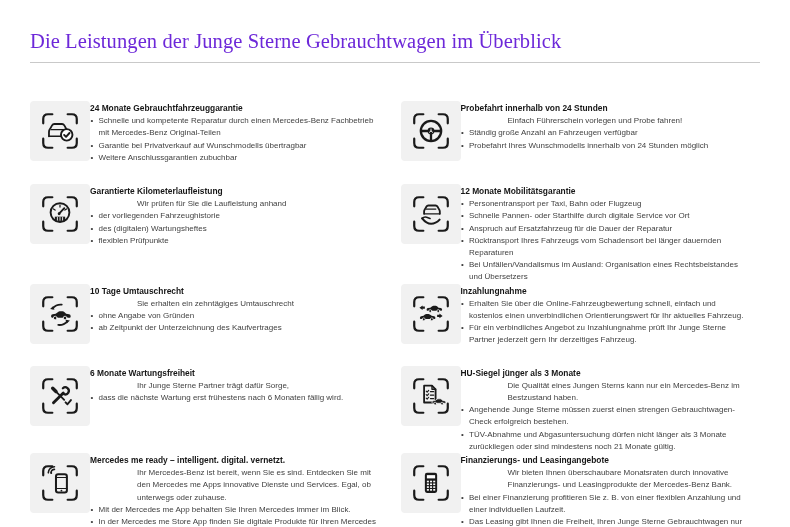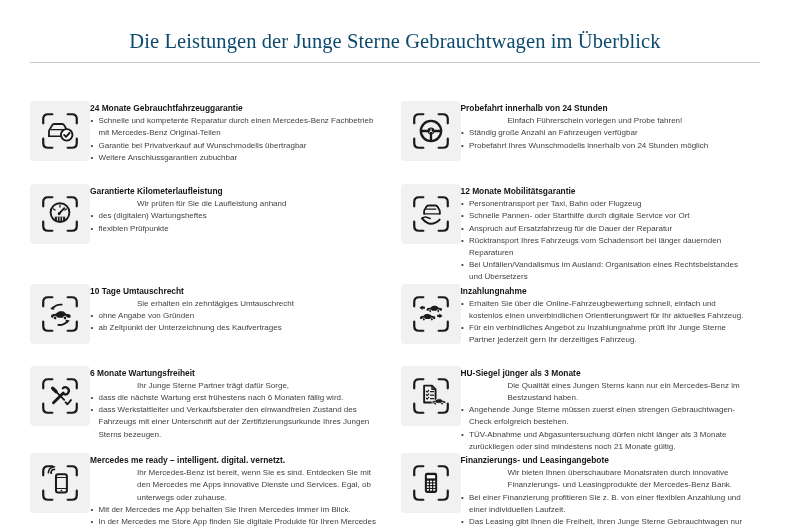--- a/index.html
+++ b/index.html
@@ -9,23 +9,22 @@
     font-family: "Liberation Sans", sans-serif;
     overflow: hidden;
     position: relative;
   }
   .page { width: 790px; height: 527px; }
   .page-title {
     margin: 30px 30px 0 30px;
     font-family: "Liberation Serif", "DejaVu Serif", serif;
     font-weight: 400;
     font-size: 20.5px;
-    color: #0c4a6e;
+    color: #6d28d9;
     letter-spacing: 0.1px;
-    text-align: center;
   }
   .divider {
     border: none;
     border-top: 1px solid #c9c9c9;
     margin: 9px 30px 0 30px;
   }
   .grid {
     display: grid;
     grid-template-columns: 1fr 1fr;
     grid-template-rows: minmax(83px,auto) minmax(74px,auto) minmax(82px,auto) minmax(80px,auto) auto;
@@ -118,20 +117,21 @@
           <path d="M23.3 23.4 l5.2-5.5" stroke-width="2"></path>
           <circle cx="23.1" cy="23.7" r="1.5" fill="#1a1a1a" stroke="none"></circle>
           <rect x="18.6" y="26.8" width="10.8" height="4.4" fill="#1a1a1a" stroke="none"></rect>
           <path d="M21.3 27.6 v2.8 M24 27.6 v2.8 M26.7 27.6 v2.8" stroke="#ffffff" stroke-width="0.9"></path>
         </svg>
       </div>
       <div class="text">
         <div class="heading">Garantierte Kilometerlaufleistung</div>
         <div class="intro">Wir prüfen für Sie die Laufleistung anhand</div>
         <ul class="bullets">
+          <li>der vorliegenden Fahrzeughistorie</li>
           <li>des (digitalen) Wartungsheftes</li>
           <li>flexiblen Prüfpunkte</li>
         </ul>
       </div>
     </div>
 
     <div class="item">
       <div class="icon-box">
         <svg width="46" height="46" viewBox="0 0 48 48" fill="none" stroke="#1a1a1a" stroke-linecap="round" stroke-linejoin="round">
           <path d="M6.5 16 V11.5 Q6.5 6.5 11.5 6.5 H16 M32 6.5 H36.5 Q41.5 6.5 41.5 11.5 V16 M41.5 32 V36.5 Q41.5 41.5 36.5 41.5 H32 M16 41.5 H11.5 Q6.5 41.5 6.5 36.5 V32" stroke-width="2.3"></path>
@@ -210,21 +210,20 @@
           <path d="M18 17.5 L28.4 28" stroke-width="1.9"></path>
           <path d="M16.4 15.9 l3.4 3.4" stroke-width="3.6"></path>
           <path d="M29.8 30.6 l2 2 3.6-4.4" stroke-width="2"></path>
         </svg>
       </div>
       <div class="text">
         <div class="heading">6 Monate Wartungsfreiheit</div>
         <div class="intro">Ihr Junge Sterne Partner trägt dafür Sorge,</div>
         <ul class="bullets">
           <li>dass die nächste Wartung erst frühestens nach 6 Monaten fällig wird.</li>
-          <li>dass Werkstattleiter und Verkaufsberater den einwandfreien Zustand des Fahrzeugs mit einer Unterschrift auf der Zertifizierungsurkunde Ihres Jungen Sterns bezeugen.</li>
         </ul>
       </div>
     </div>
 
     <div class="item">
       <div class="icon-box">
         <svg width="46" height="46" viewBox="0 0 48 48" fill="none" stroke="#1a1a1a" stroke-linecap="round" stroke-linejoin="round">
           <path d="M6.5 16 V11.5 Q6.5 6.5 11.5 6.5 H16 M32 6.5 H36.5 Q41.5 6.5 41.5 11.5 V16 M41.5 32 V36.5 Q41.5 41.5 36.5 41.5 H32 M16 41.5 H11.5 Q6.5 41.5 6.5 36.5 V32" stroke-width="2.3"></path>
           <path d="M16.8 13.2 H25 l3.8 3.8 V30.8 H16.8 z" stroke-width="1.9"></path>
           <path d="M25 13.2 v3.8 h3.8" stroke-width="1.4"></path>

